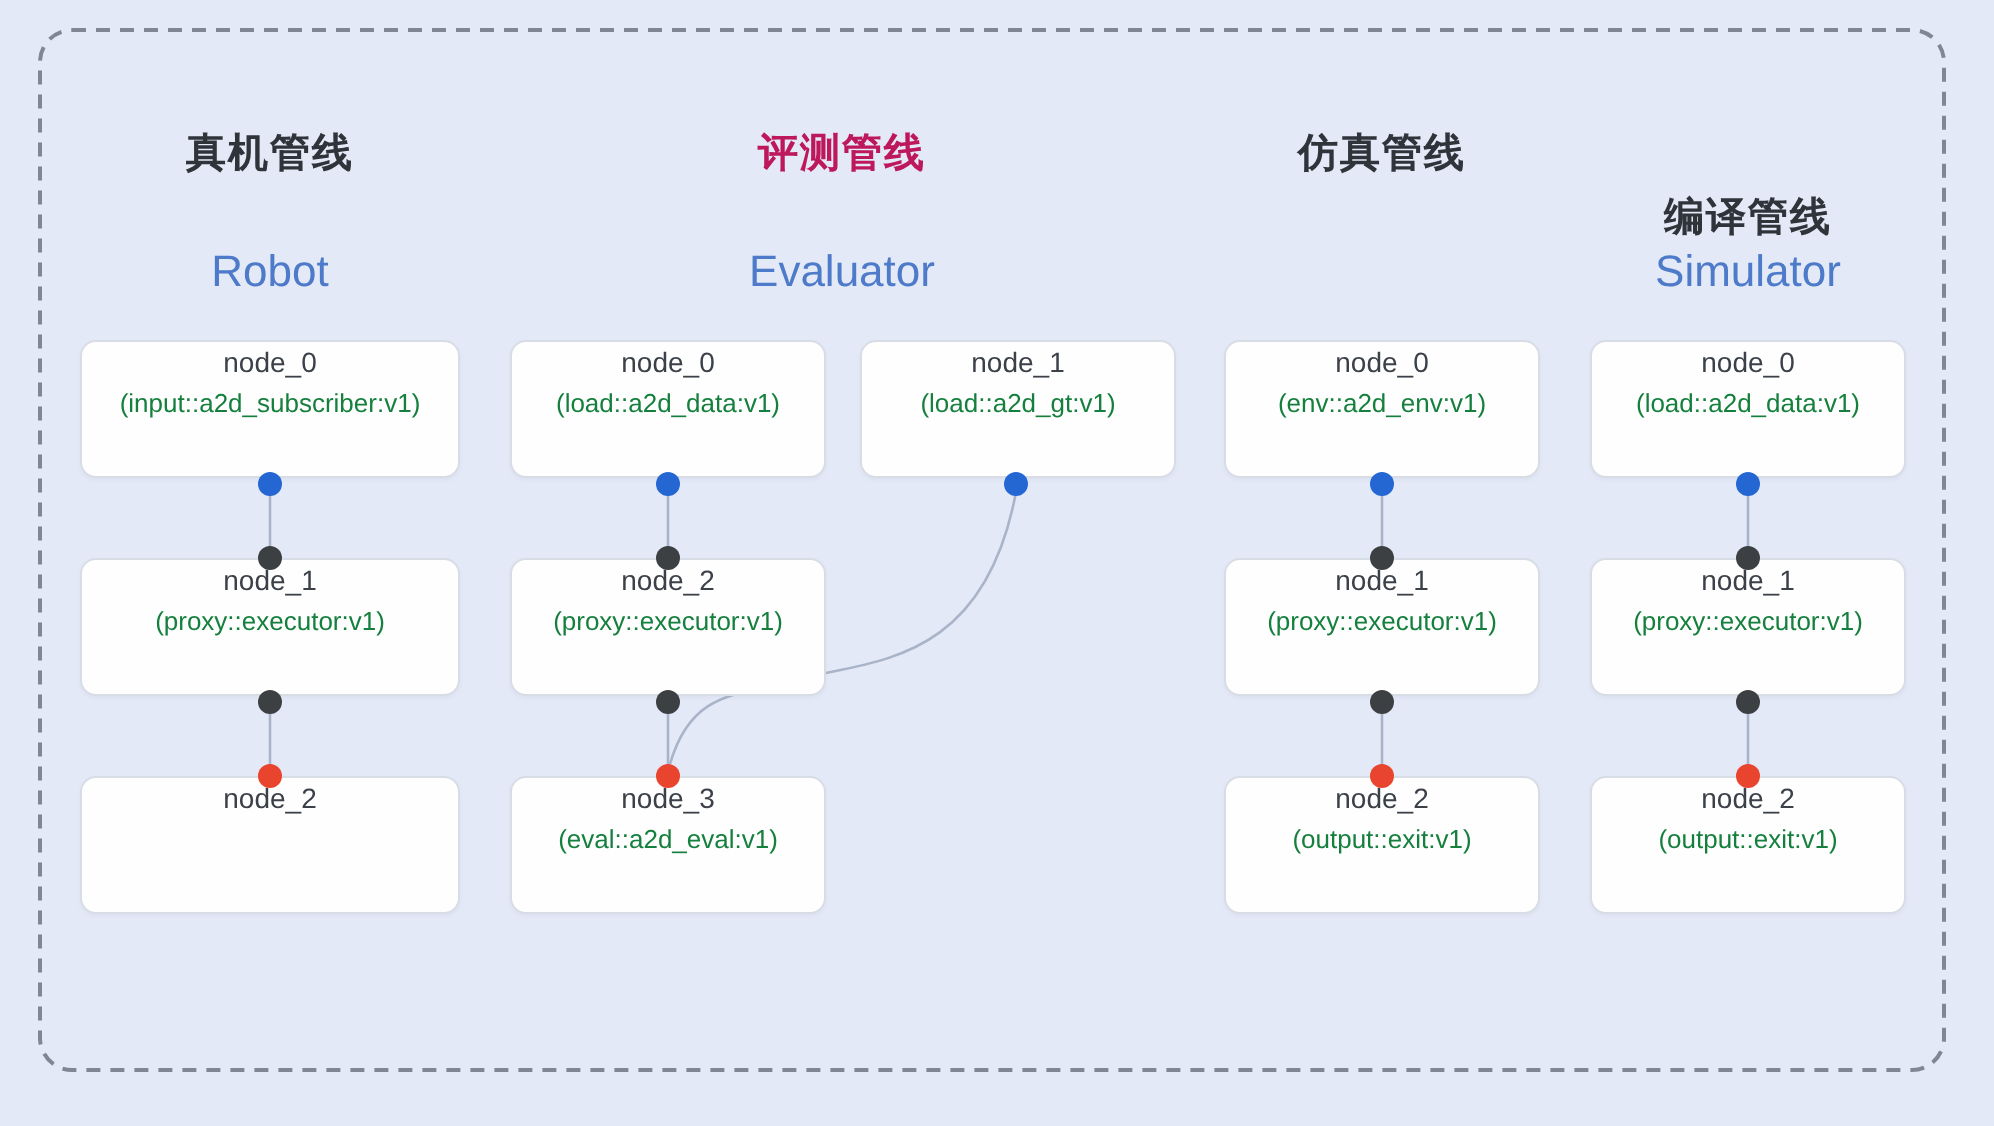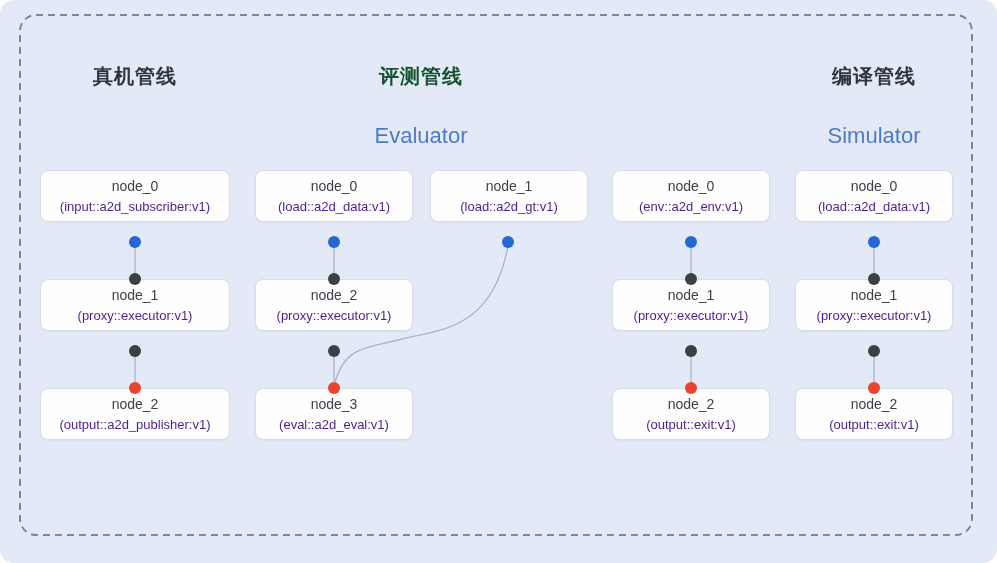--- a/index.html
+++ b/index.html
@@ -2,48 +2,47 @@
 <html><head>
 <meta charset="utf-8">
 <style>
   html,body{margin:0;padding:0;}
   .stage{
     position:relative;
     width:997px;height:563px;
     background:#e4e9f7;
     font-family:"Liberation Sans","DejaVu Sans",sans-serif;
     overflow:hidden;
-    border-radius:14px;
   }
   .frame-svg,.edges-svg{position:absolute;left:0;top:0;width:997px;height:563px;}
   .frame-svg{z-index:1;}
   .edges-svg{z-index:2;}
   .title-zh{
     position:absolute;top:63px;width:220px;
     text-align:center;font-size:20px;font-weight:700;
     color:#2f343b;letter-spacing:1px;z-index:4;
   }
   .title-en{
     position:absolute;top:123px;width:220px;
     text-align:center;font-size:22px;font-weight:400;
     color:#4d7ac9;z-index:4;
   }
   .node{
-    position:absolute;height:52px;
+    position:absolute;height:69px;
     background:#fefefe;
     border:1px solid #d8dce4;
     border-radius:8px;
     box-sizing:border-box;
     display:flex;flex-direction:column;
-    align-items:center;justify-content:center;
+    align-items:center;
     z-index:3;
     box-shadow:0 1px 2px rgba(80,95,130,0.06);
   }
   .node-name{font-size:14px;color:#3c4149;line-height:21px;}
-  .node-type{font-size:13px;color:#4c1d95;line-height:20px;}
+  .node-type{font-size:13px;color:#15803d;line-height:20px;}
   .dot{
     position:absolute;width:12px;height:12px;border-radius:50%;
     z-index:5;
   }
 </style>
 </head>
 <body>
 
 <div class="stage" style="background: rgb(228, 233, 247);">
 
@@ -59,36 +58,37 @@
       <line x1="334" y1="351" x2="334" y2="388"></line>
       <path d="M508 246 C492 332 436 330 402 339 C370 348 346 344 335 382"></path>
       <line x1="691" y1="242" x2="691" y2="279"></line>
       <line x1="691" y1="351" x2="691" y2="388"></line>
       <line x1="874" y1="242" x2="874" y2="279"></line>
       <line x1="874" y1="351" x2="874" y2="388"></line>
     </g>
   </svg>
 
   <div class="title-zh" style="left: 25px; color: rgb(47, 52, 59);">真机管线</div>
-  <div class="title-zh" style="left: 311px; color: #14532d;">评测管线</div>
+  <div class="title-en" style="left: 25px; color: rgb(77, 122, 201);">Robot</div>
+  <div class="title-zh" style="left: 311px; color: #be185d;">评测管线</div>
   <div class="title-en" style="left: 311px; color: rgb(77, 122, 201); text-align: center;">Evaluator</div>
-  <div class="title-zh" style="left: 764px; color: rgb(47, 52, 59);">编译管线</div>
+  <div class="title-zh" style="left: 581px; color: rgb(47, 52, 59);">仿真管线</div>
+  <div class="title-zh" style="left: 764px; color: rgb(47, 52, 59); margin-top: 32px;">编译管线</div>
   <div class="title-en" style="left: 764px; color: rgb(77, 122, 201);">Simulator</div>
 
   <div class="node" style="left:40px;top:170px;width:190px">
     <span class="node-name">node_0</span>
     <span class="node-type">(input::a2d_subscriber:v1)</span>
   </div>
   <div class="node" style="left:40px;top:279px;width:190px">
     <span class="node-name">node_1</span>
     <span class="node-type">(proxy::executor:v1)</span>
   </div>
   <div class="node" style="left:40px;top:388px;width:190px">
     <span class="node-name">node_2</span>
-    <span class="node-type">(output::a2d_publisher:v1)</span>
   </div>
   <div class="dot" style="left: 129px; top: 236px; background: rgb(36, 103, 211);"></div>
   <div class="dot" style="left: 129px; top: 273px; background: rgb(61, 64, 67);"></div>
   <div class="dot" style="left: 129px; top: 345px; background: rgb(61, 64, 67);"></div>
   <div class="dot" style="left: 129px; top: 382px; background: rgb(232, 68, 46);"></div>
 
   <div class="node" style="left:255px;top:170px;width:158px">
     <span class="node-name">node_0</span>
     <span class="node-type">(load::a2d_data:v1)</span>
   </div>

